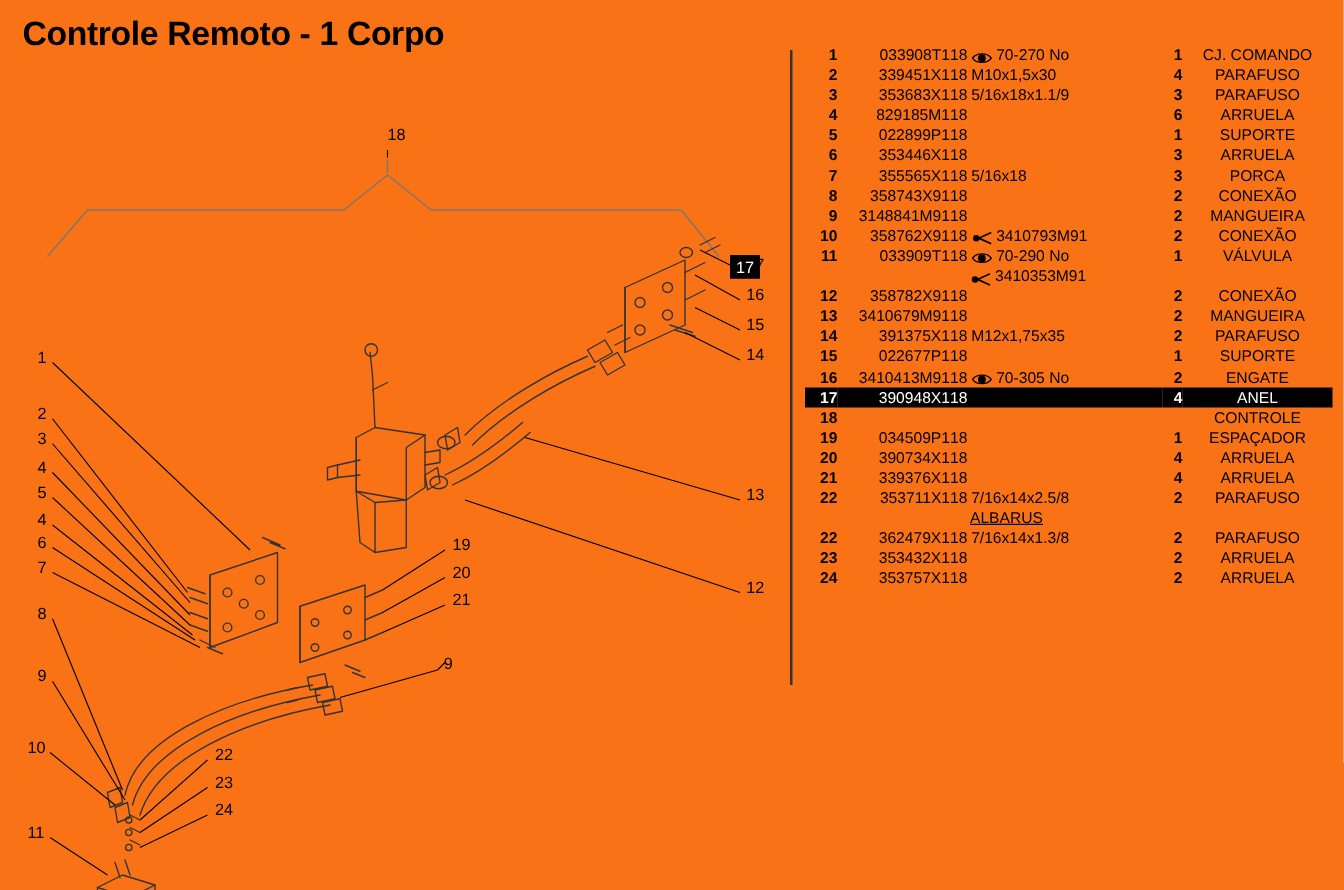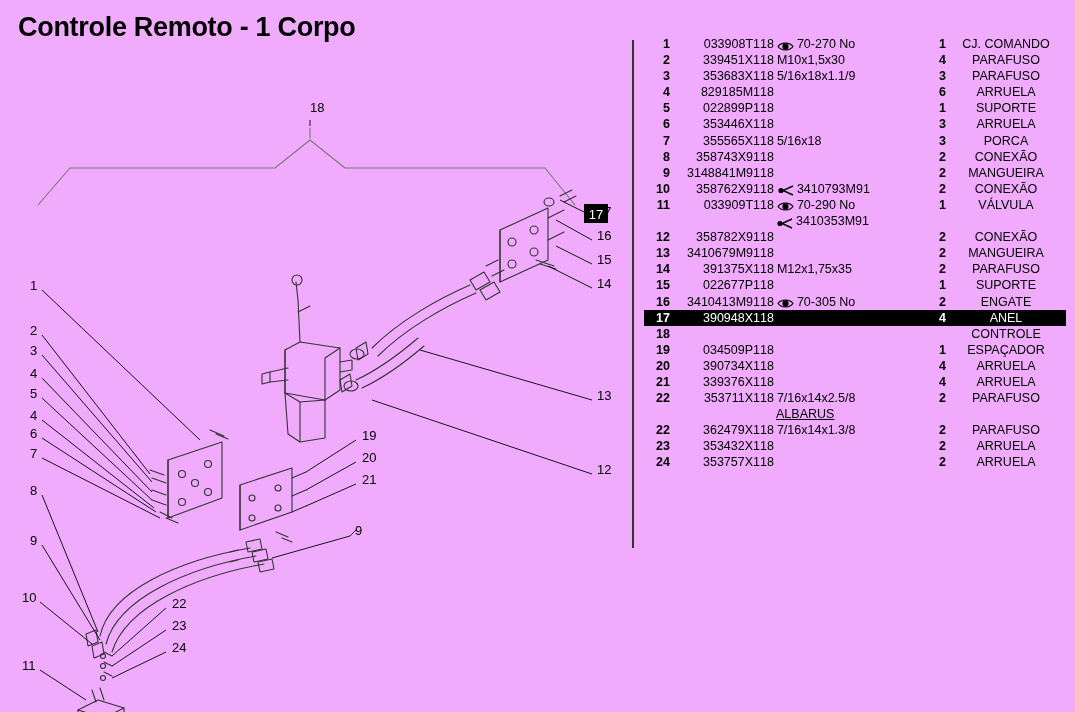--- a/index.html
+++ b/index.html
@@ -9,21 +9,21 @@
   }
   body {
     font-family: "Liberation Sans", sans-serif;
     color: #000000;
   }
   #page {
     position: relative;
     width: 1075px;
     height: 712px;
     overflow: hidden;
-    background: #f0abfc;
+    background: #f97316;
   }
   #title {
     position: absolute;
     left: 18px;
     top: 12px;
     font-size: 27px;
     font-weight: bold;
     letter-spacing: -0.3px;
     color: #000;
     white-space: nowrap;

